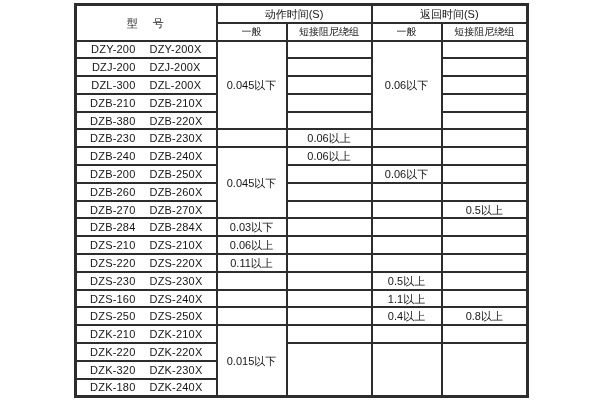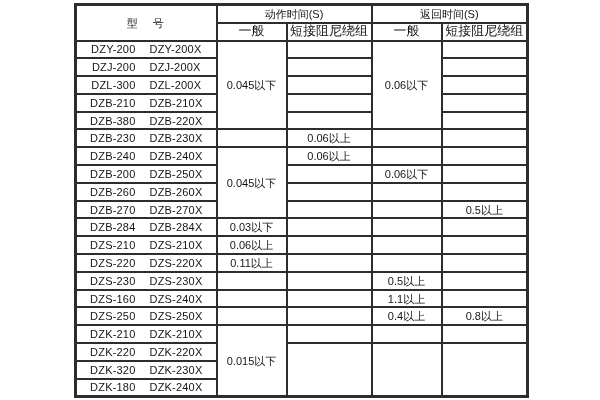--- a/index.html
+++ b/index.html
@@ -42,21 +42,21 @@
   }
   .spec-table thead tr { height: 18px; }
   .spec-table tbody tr { height: 17.8px; }
   td.model span {
     display: inline-block;
     margin: 0 7px;
     letter-spacing: 0.2px;
     text-align: right;
   }
   th.model-h { letter-spacing: 2px; }
-  th.subhead { font-size: 13px; margin-top: 28px; }
+  th.subhead { font-size: 10px; margin-top: 28px; }
 </style>
 </head>
 <body>
 
 <div class="page">
   <table class="spec-table">
     <colgroup>
       <col style="width:141px">
       <col style="width:70px">
       <col style="width:85px">

